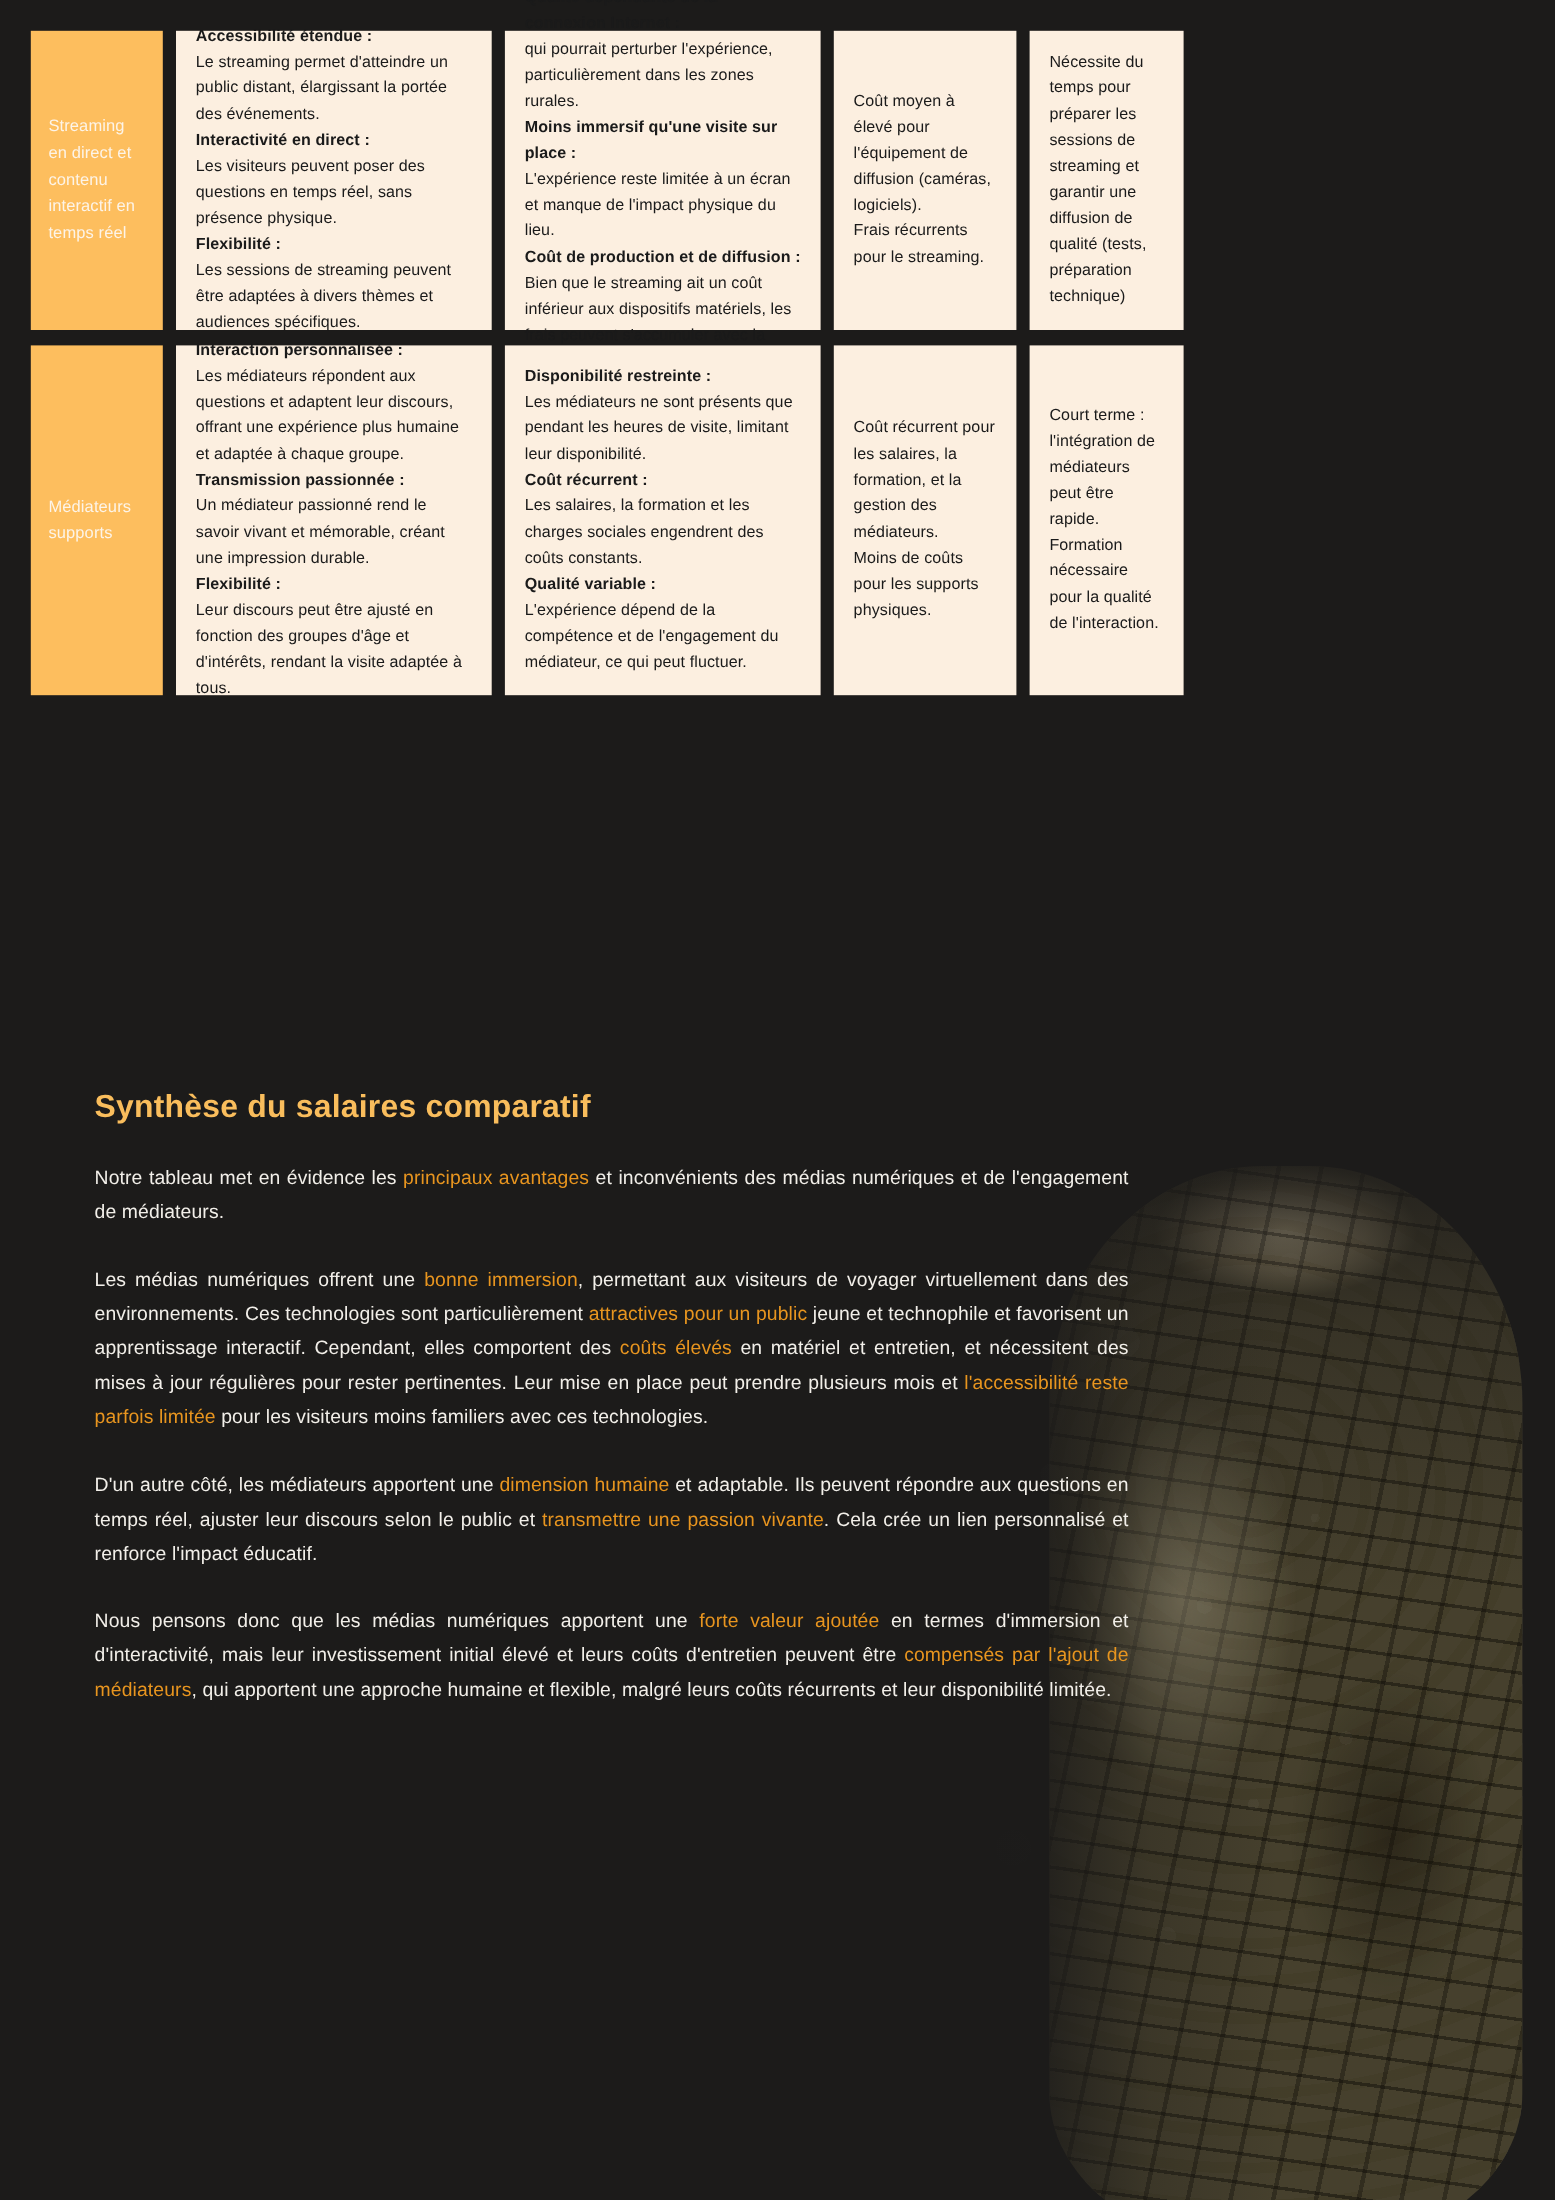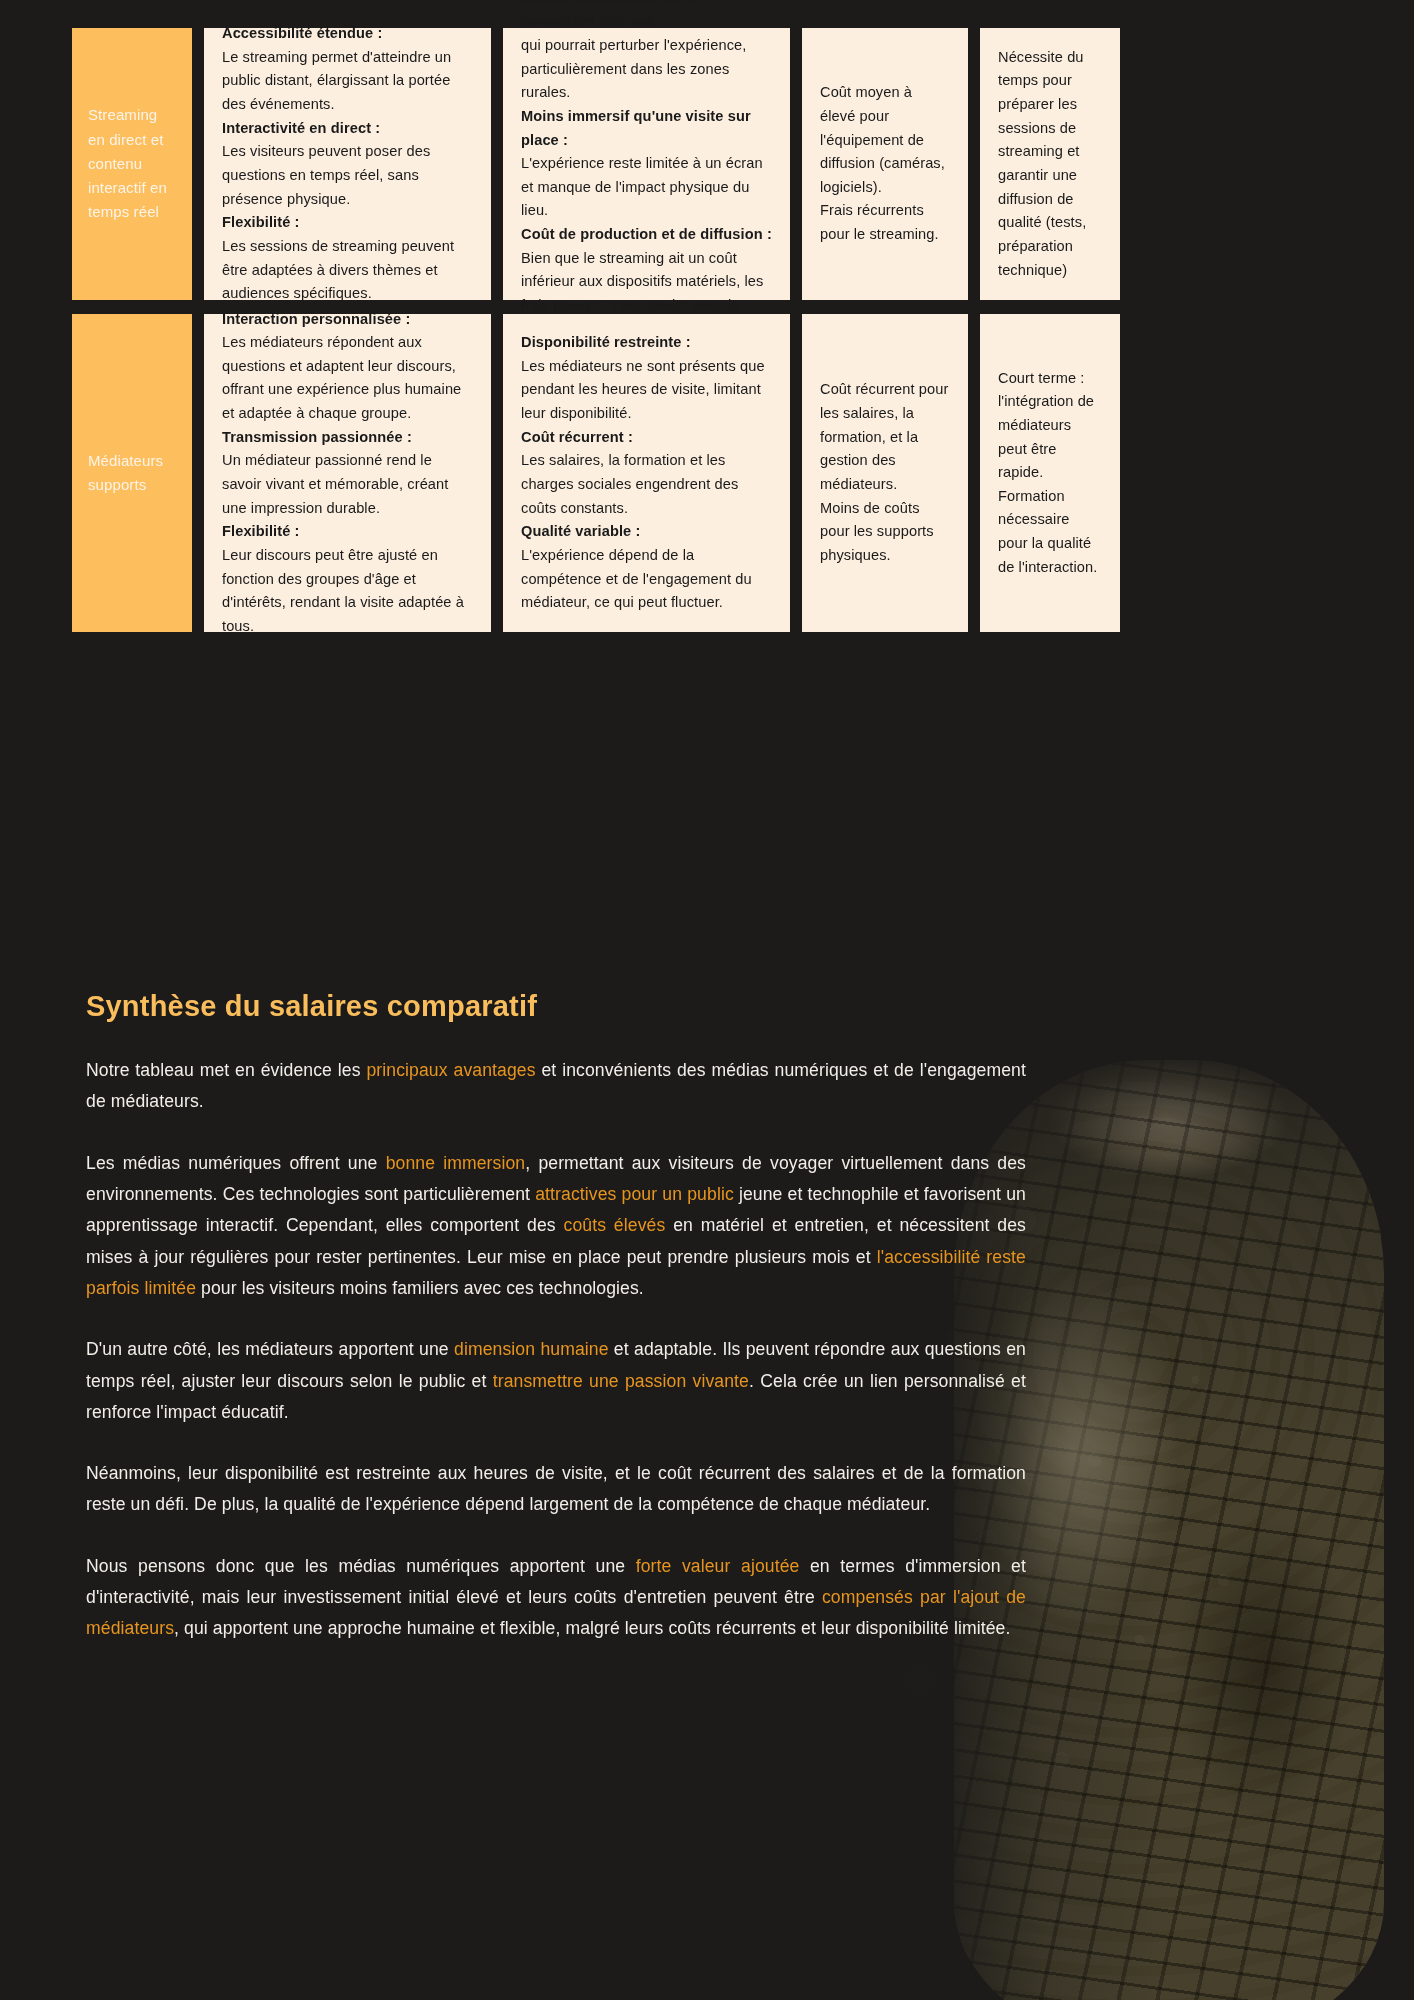--- a/index.html
+++ b/index.html
@@ -109,21 +109,20 @@
     flex-direction: column;
     justify-content: center;
   }
   .cell.cat {
     background: #fdbe5e;
     color: #fdf4e8;
     justify-content: center;
     padding: 38px 16px;
     font-size: 15px;
     line-height: 1.62;
-    margin-left: 44px;
   }
   .c1 { width: 120px; flex: 0 0 120px; }
   .c2 { width: 287px; flex: 0 0 287px; }
   .c3 { width: 287px; flex: 0 0 287px; }
   .c4 { width: 166px; flex: 0 0 166px; }
   .c5 { width: 140px; flex: 0 0 140px; }
 
   .r1 .cell { height: 272px; }
   .r2 .cell { height: 318px; }
 
@@ -185,17 +184,16 @@
     </div>
 
   </div>
 
   <div class="synthesis">
     <div class="synth-title">Synthèse du salaires comparatif</div>
 
     <p class="synth-p">Notre tableau met en évidence les <span class="hl">principaux avantages</span> et inconvénients des médias numériques et de l'engagement de médiateurs.</p>
     <p class="synth-p">Les médias numériques offrent une <span class="hl">bonne immersion</span>, permettant aux visiteurs de voyager virtuellement dans des environnements. Ces technologies sont particulièrement <span class="hl">attractives pour un public</span> jeune et technophile et favorisent un apprentissage interactif. Cependant, elles comportent des <span class="hl">coûts élevés</span> en matériel et entretien, et nécessitent des mises à jour régulières pour rester pertinentes. Leur mise en place peut prendre plusieurs mois et <span class="hl">l'accessibilité reste parfois limitée</span> pour les visiteurs moins familiers avec ces technologies.</p>
     <p class="synth-p">D'un autre côté, les médiateurs apportent une <span class="hl">dimension humaine</span> et adaptable. Ils peuvent répondre aux questions en temps réel, ajuster leur discours selon le public et <span class="hl">transmettre une passion vivante</span>. Cela crée un lien personnalisé et renforce l'impact éducatif.</p>
-    <p class="synth-p">Néanmoins, leur disponibilité est restreinte aux heures de visite, et le coût récurrent des salaires et de la formation reste un défi. De plus, la qualité de l'expérience dépend largement de la compétence de chaque médiateur.</p>
     <p class="synth-p">Nous pensons donc que les médias numériques apportent une <span class="hl">forte valeur ajoutée</span> en termes d'immersion et d'interactivité, mais leur investissement initial élevé et leurs coûts d'entretien peuvent être <span class="hl">compensés par l'ajout de médiateurs</span>, qui apportent une approche humaine et flexible, malgré leurs coûts récurrents et leur disponibilité limitée.</p>
   </div>
 
 </div>
 
 </body></html>

